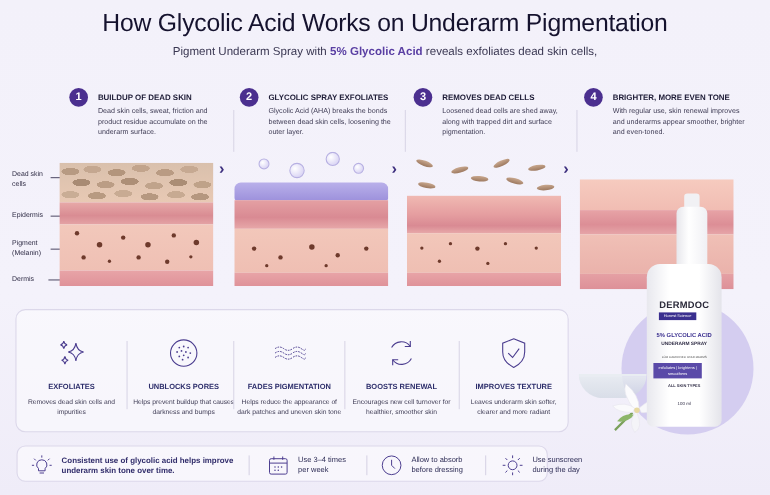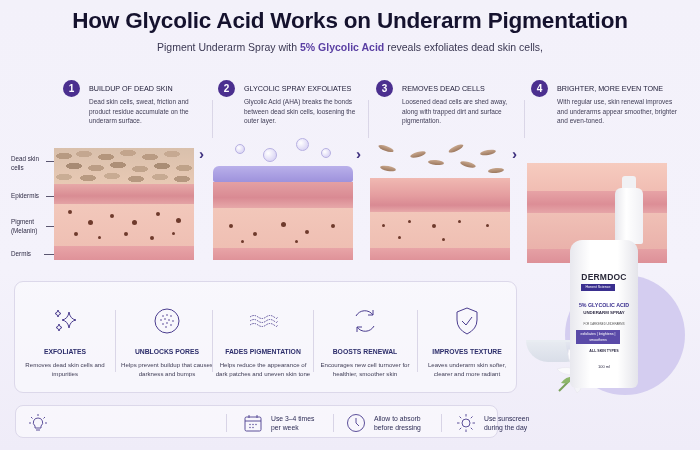--- a/index.html
+++ b/index.html
@@ -5,38 +5,38 @@
   * { box-sizing: border-box; margin: 0; padding: 0; }
   html, body { width: 700px; height: 450px; overflow: hidden; }
   body {
     font-family: "Liberation Sans", sans-serif;
     background: linear-gradient(180deg, #f3f1fa 0%, #f4f2fb 60%, #efecf8 100%);
     color: #1b1838;
     position: relative;
   }
   .title {
     position: absolute; left: 0; right: 0; top: 8px;
-    text-align: center; font-size: 22.5px; font-weight: bold; color: #15122e;
+    text-align: center; font-size: 22.5px; font-weight: normal; color: #15122e;
     letter-spacing: -0.2px;
   }
   .subtitle {
     position: absolute; left: 0; right: 0; top: 40px;
     text-align: center; font-size: 10.5px; line-height: 15px; color: #3a3752;
   }
   .subtitle .hl { color: #5a3fa3; font-weight: bold; }
 
   
   .step { position: absolute; top: 80px; width: 150px; }
   .step .badge {
     position: absolute; left: 0; top: 0; width: 17px; height: 17px; border-radius: 50%;
     background: #4b2f8f; color: #fff; font-size: 10px; font-weight: bold;
     display: flex; align-items: center; justify-content: center;
   }
   .step .s-title {
-    position: absolute; left: 26px; top: 4px; font-size: 7.2px; font-weight: normal; color: #1c1a35;
+    position: absolute; left: 26px; top: 4px; font-size: 7.2px; font-weight: bold; color: #1c1a35;
     white-space: nowrap;
   }
   .step .s-desc {
     position: absolute; left: 26px; top: 17px; width: 122px; font-size: 6.5px; line-height: 9.5px; color: #3f3c55;
   }
   .vdiv { position: absolute; top: 100px; width: 1px; height: 38px; background: #dad6e7; }
 
   
   .panel { position: absolute; top: 148px; height: 112px; width: 140px; overflow: hidden; }
   .layer { position: absolute; left: 0; right: 0; }
@@ -89,21 +89,21 @@
     position: absolute; left: 565px; top: 275px; width: 120px; height: 120px; border-radius: 50%;
     background: #d4cdf0;
   }
   .bowl {
     position: absolute; left: 526px; top: 340px; width: 62px; height: 22px;
     border-radius: 0 0 30px 30px; background: linear-gradient(180deg, rgba(230,234,240,0.9), rgba(200,210,220,0.6));
     border-top: 2px solid #e9edf2;
   }
   .flower { position: absolute; left: 555px; top: 345px; }
   .bottle {
-    position: absolute; left: 570px; top: 240px; width: 68px; height: 148px;
+    position: absolute; left: 588px; top: 240px; width: 68px; height: 148px;
     background: linear-gradient(90deg, #e8e8ee 0%, #ffffff 30%, #ffffff 70%, #e4e4ea 100%);
     border-radius: 12px 12px 6px 6px;
     padding-left: 41px;
   }
   .bottle-neck {
     position: absolute; left: 615px; top: 188px; width: 28px; height: 56px;
     background: linear-gradient(90deg, #e7e7ec 0%, #ffffff 40%, #f0f0f4 100%);
     border-radius: 6px 6px 2px 2px;
   }
   .bottle-nozzle {
@@ -337,20 +337,21 @@
   </div>
 </div>
 
 <div class="tips">
   <div class="tip" style="left:12px">
     <svg class="t-icon" viewBox="0 0 20 20" fill="none" stroke="#4b3d8f" stroke-width="0.9">
       <path d="M10 5 A4.5 4.5 0 0 0 7 13 L7 15 L13 15 L13 13 A4.5 4.5 0 0 0 10 5 Z"></path>
       <path d="M8 17 L12 17"></path>
       <path d="M10 1 L10 3 M3 4 L4.5 5.5 M17 4 L15.5 5.5 M1 10 L3 10 M17 10 L19 10"></path>
     </svg>
+    <div class="t-text main" style="width:160px">Consistent use of glycolic acid helps improve underarm skin tone over time.</div>
   </div>
   <div class="tdiv" style="left:210px"></div>
 
   <div class="tip" style="left:227px">
     <svg class="t-icon" viewBox="0 0 20 20" fill="none" stroke="#4b3d8f" stroke-width="0.9">
       <rect x="2" y="4" width="16" height="14" rx="1.5"></rect>
       <path d="M2 8 L18 8 M6 2 L6 5 M14 2 L14 5"></path>
       <g fill="#4b3d8f" stroke="none">
           <circle cx="7" cy="11.5" r="0.7"></circle>
           <circle cx="10" cy="11.5" r="0.7"></circle>

